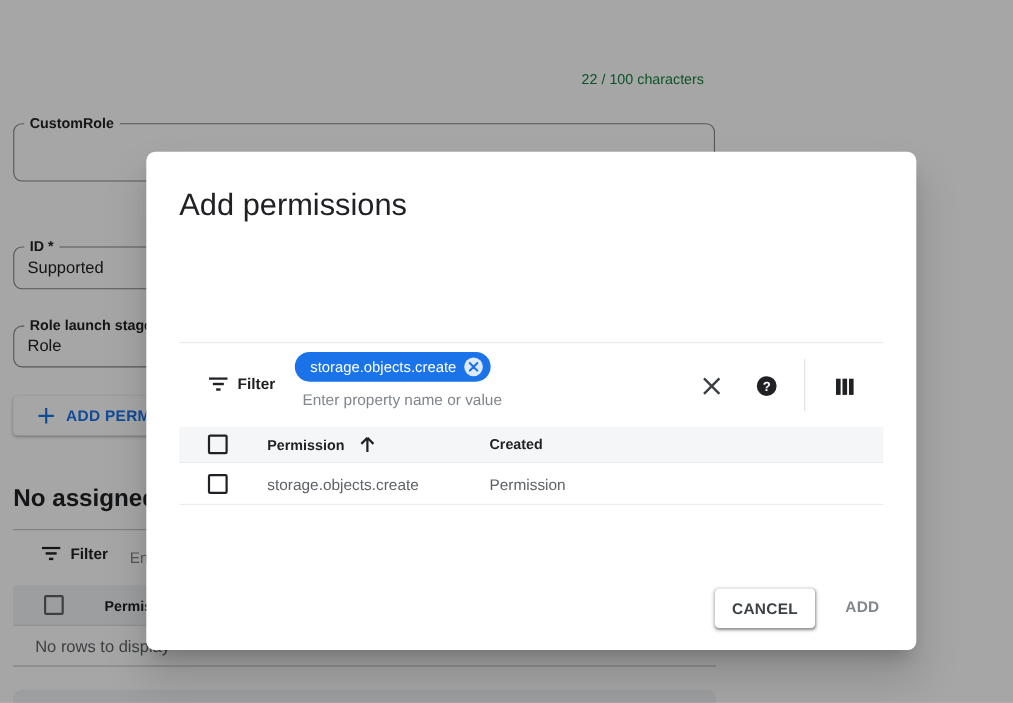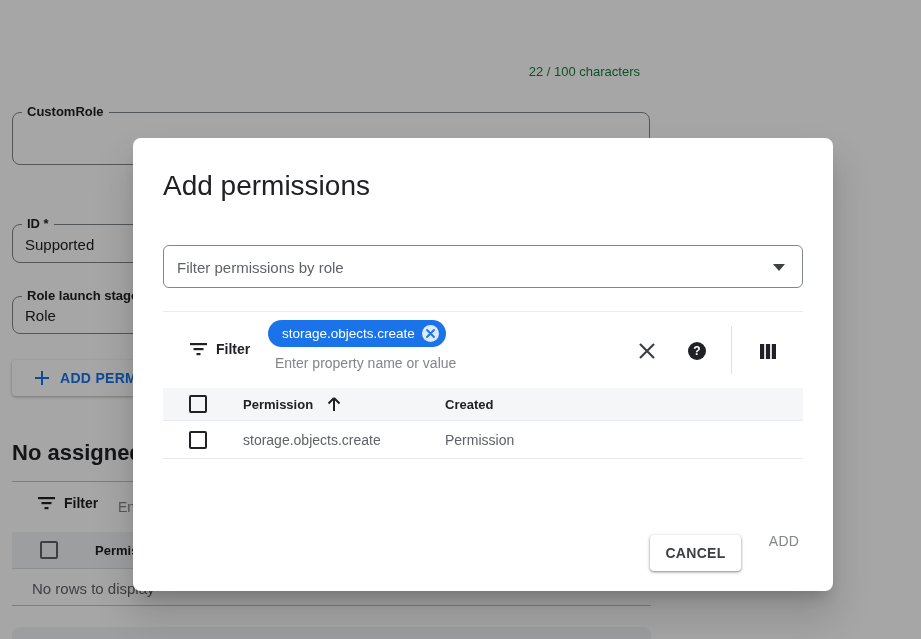--- a/index.html
+++ b/index.html
@@ -74,22 +74,22 @@
   .thead .cbx, .trow .cbx { left:26px; top:50%; transform:translateY(-50%); }
   .cell-perm { position:absolute; left:80px; top:50%; transform:translateY(-50%);
     display:flex; align-items:center; gap:14px; white-space:nowrap; }
   .cell-status { position:absolute; left:282px; top:50%; transform:translateY(-50%); white-space:nowrap; }
   .th-text { font-size:13px; font-weight:700; color:#202124; }
   .td-text { font-size:14px; color:#5f6368; }
 
   .btn-cancel { position:absolute; left:517px; top:397px; width:91px; height:36px; background:#fff;
     border:none; border-radius:4px; box-shadow:0 1px 2px rgba(0,0,0,.3), 0 1px 3px 1px rgba(0,0,0,.15);
     font-family:inherit; font-size:14px; font-weight:700; letter-spacing:.3px; color:#3c4043; cursor:pointer; }
-  .btn-add { position:absolute; left:620px; top:385px; width:62px; height:36px; background:transparent;
-    border:none; font-family:inherit; font-size:14px; font-weight:400; letter-spacing:.3px; color:#80868b; }
+  .btn-add { position:absolute; left:620px; top:395px; width:62px; height:36px; background:transparent;
+    border:none; font-family:inherit; font-size:14px; font-weight:700; letter-spacing:.3px; color:#80868b; }
   svg { display:block; }
 </style>
 </head>
 <body>
 
 <div class="page">
 
   <div class="counter">22 / 100 characters</div>
 
   <div class="mfield" style="left:12px; top:112px; width:638px; height:53px;">
@@ -140,24 +140,20 @@
   <div class="divider" style="top:605px;"></div>
   <div class="bg-graybox"></div>
 </div>
 
 <div class="scrim"></div>
 
 <div class="dialog">
 
   <div class="dlg-title">Add permissions</div>
 
-  <div class="role-filter">
-    <span class="rf-text">Filter permissions by role</span>
-    <span class="caret-down"></span>
-  </div>
 
   <div class="toolbar">
     <div class="tb-filter">
       <span>
         <svg width="17" height="13" viewBox="0 0 17 13">
             <rect x="0" y="0" width="17" height="2.2" fill="#202124"></rect>
             <rect x="3.5" y="5" width="10" height="2.2" fill="#202124"></rect>
             <rect x="6.5" y="10" width="4" height="2.2" fill="#202124"></rect>
           </svg>
       </span>

